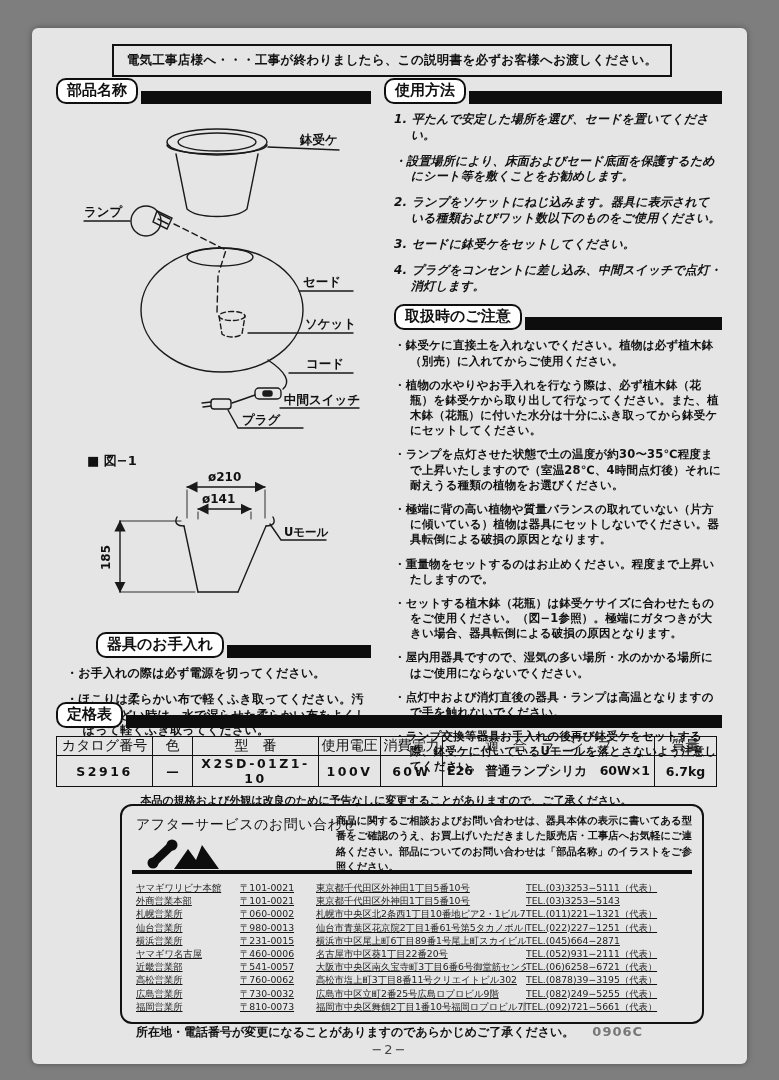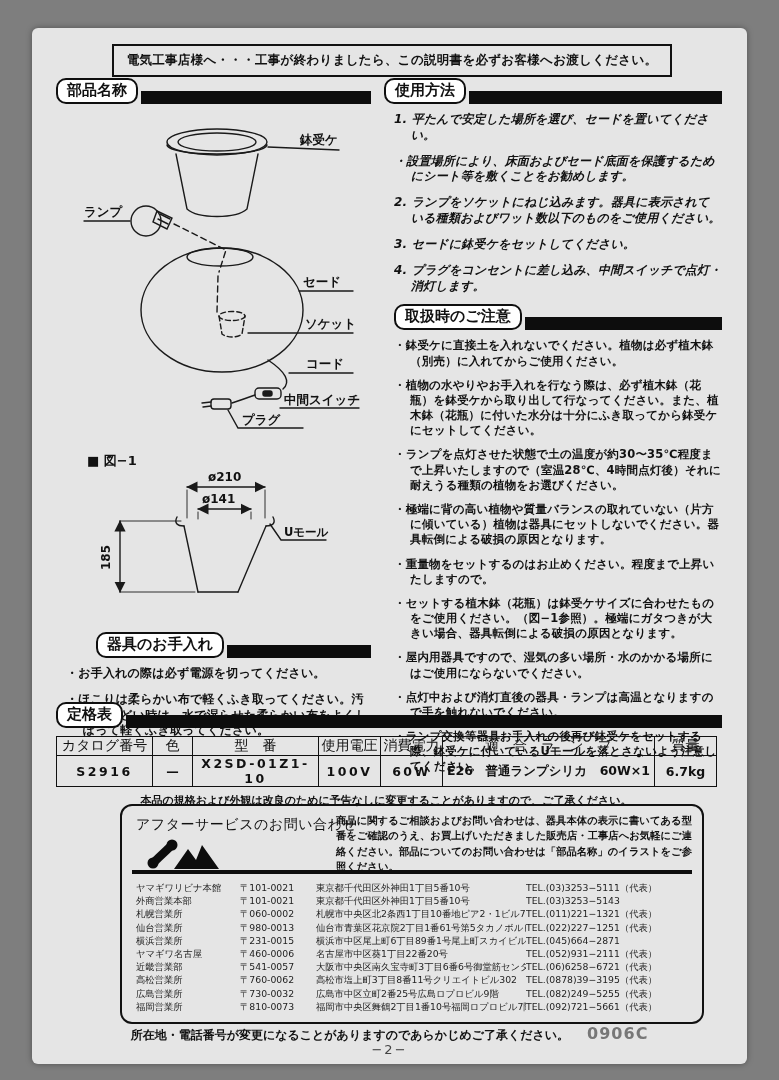--- a/index.html
+++ b/index.html
@@ -54,26 +54,26 @@
   }
   .service-title{position:absolute;left:14px;top:10px;font-size:14px;font-weight:400;letter-spacing:.5px;}
   .logo-row{position:absolute;left:22px;top:32px;display:flex;align-items:center;}
   .logo-text{font-size:24px;font-weight:800;letter-spacing:-1px;margin-left:8px;}
   .service-desc{
     position:absolute;left:214px;top:7px;width:356px;
     font-size:10.3px;font-weight:700;line-height:1.5;text-align:justify;
   }
   .service-rule{position:absolute;left:10px;right:10px;top:64px;height:4px;background:#0d0d0d;}
   .office-table{position:absolute;left:14px;right:8px;top:75px;}
-  .office-row{display:grid;grid-template-columns:104px 76px 1fr 168px;line-height:13.2px;}
+  .office-row{display:grid;grid-template-columns:104px 76px 1fr 168px;line-height:13.2px;text-decoration:underline;}
   .office-row span{font-size:9.3px;color:#222;font-weight:500;white-space:nowrap;overflow:hidden;}
   
   .footer-line{position:absolute;left:0;top:996px;width:715px;display:flex;justify-content:center;gap:18px;align-items:baseline;}
   .footer-note{font-size:12px;font-weight:700;}
-  .footer-code{font-size:16px;font-weight:600;color:#777;letter-spacing:1px;}
+  .footer-code{font-size:13px;font-weight:600;color:#777;letter-spacing:1px;}
   .page-number{position:absolute;left:0;top:1014px;width:715px;text-align:center;font-size:13px;color:#444;letter-spacing:2px;}
 </style>
 </head>
 <body>
 
 <div class="page">
 
   <div class="notice-box">
     <span>電気工事店様へ・・・工事が終わりましたら、この説明書を必ずお客様へお渡しください。</span>
   </div>

